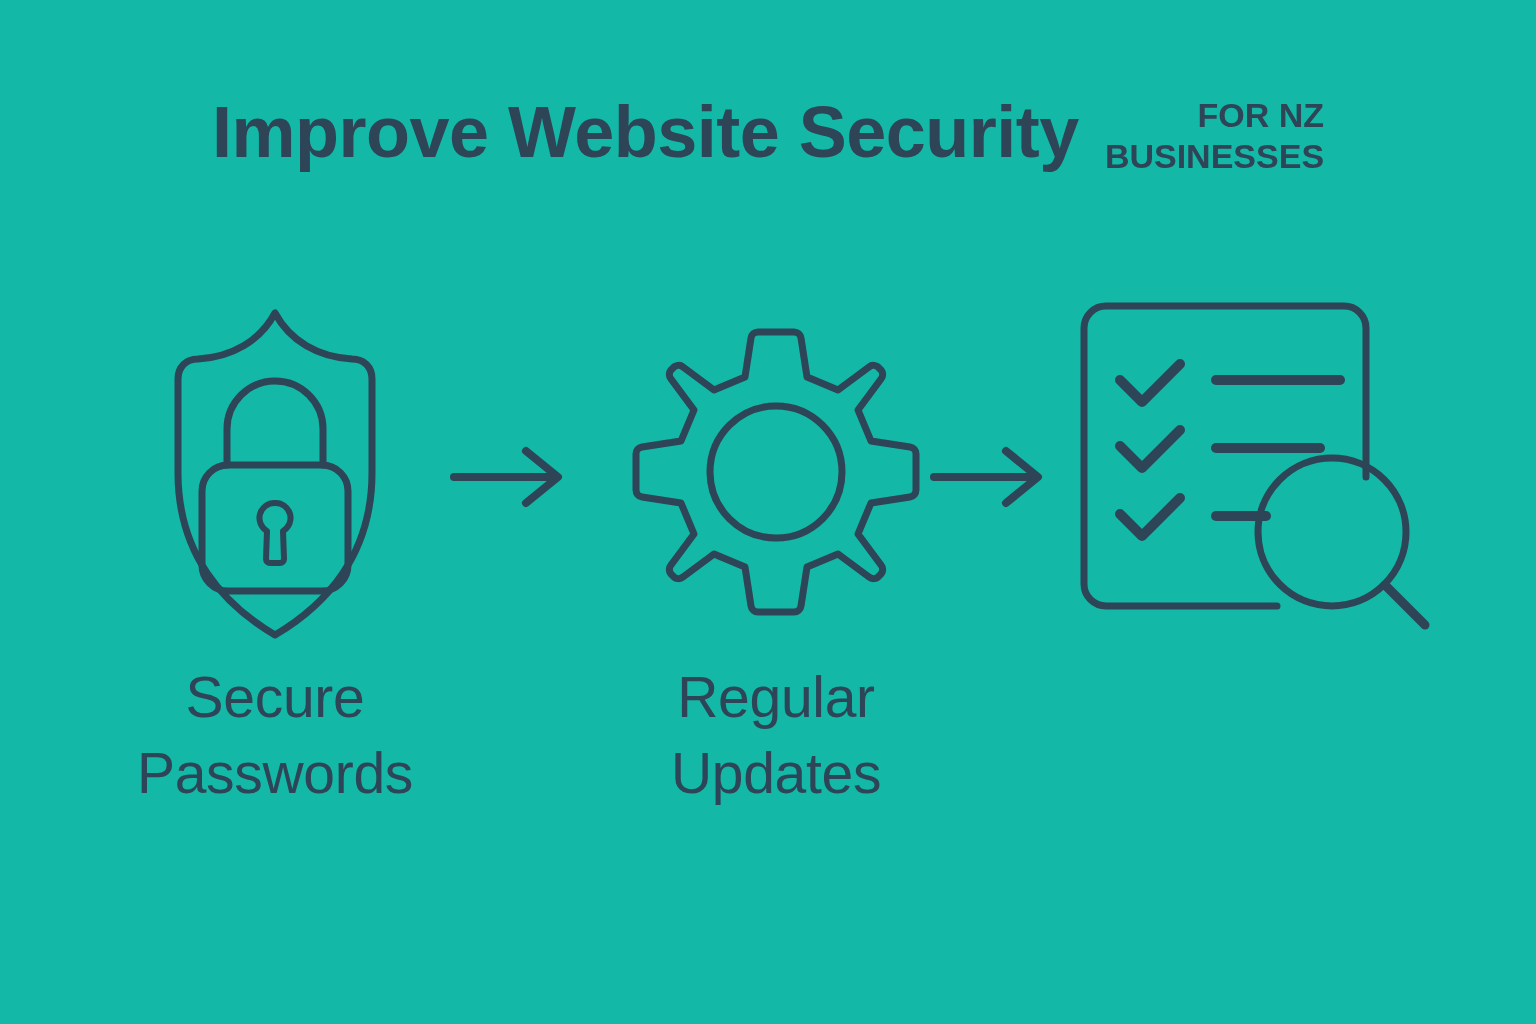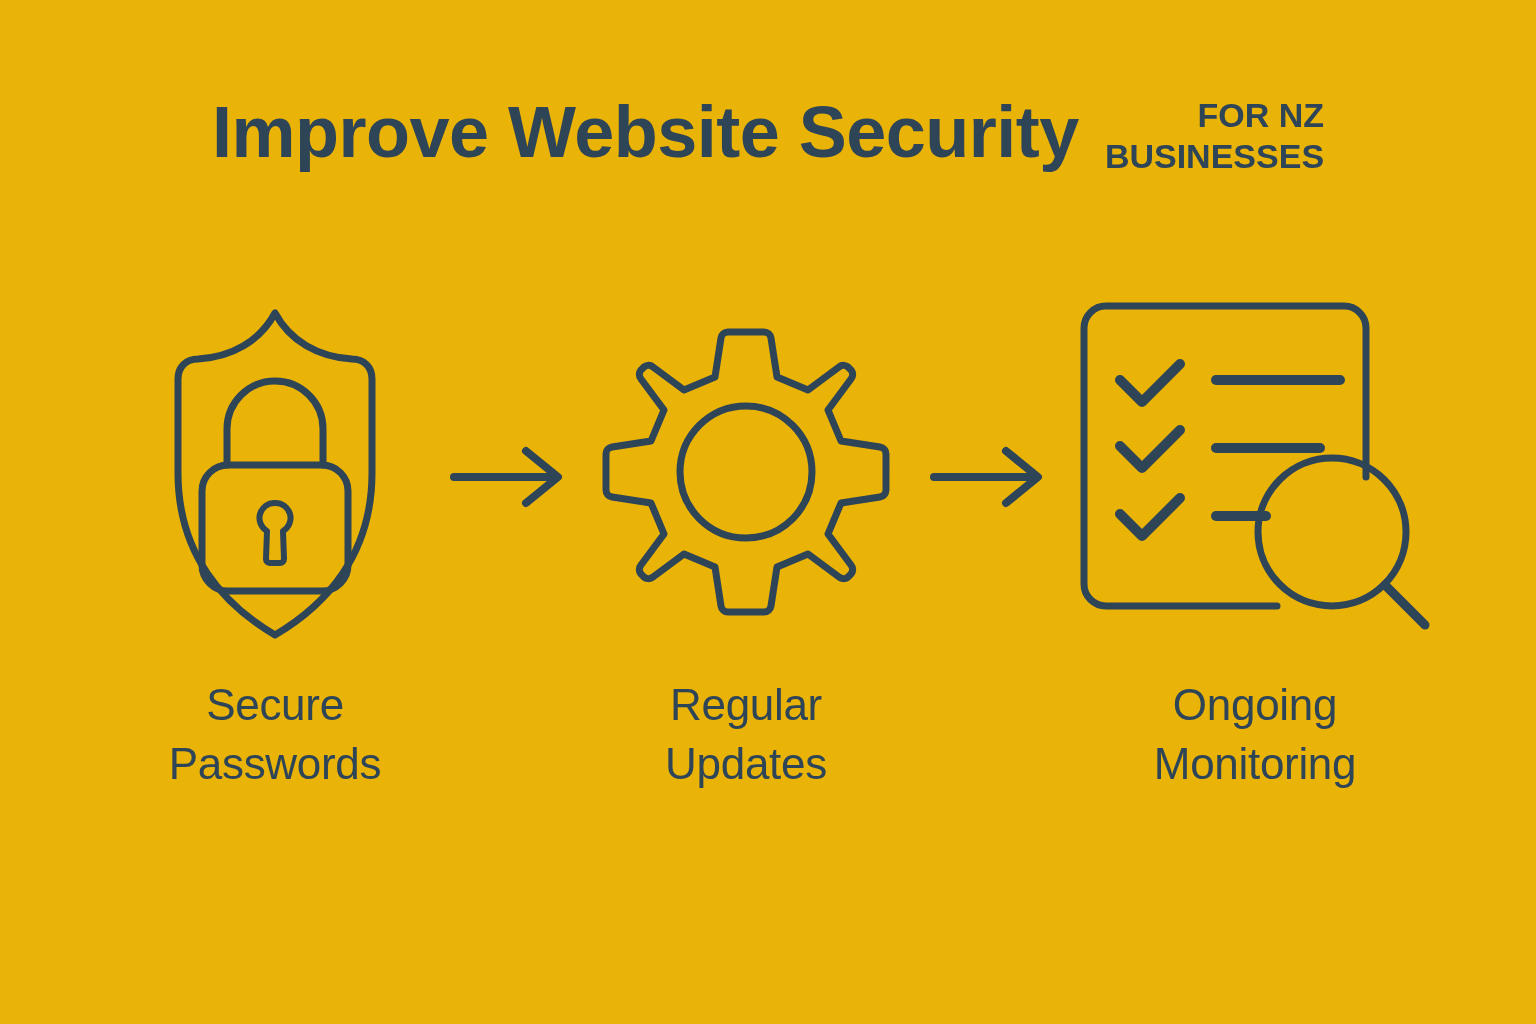--- a/index.html
+++ b/index.html
@@ -12,21 +12,21 @@
     height: 1024px;
     background: #fdfdfc;
     font-family: "Liberation Sans", sans-serif;
     overflow: hidden;
     position: relative;
   }
 
   .poster {
     position: absolute;
     inset: 0;
-    background: #eab308;
+    background: #14b8a6;
   }
 
   
   .header {
     position: absolute;
     left: 0;
     top: 96px;
     width: 1536px;
     display: flex;
     align-items: baseline;
@@ -65,36 +65,36 @@
   .step {
     position: absolute;
     top: 0;
     width: 420px;
     height: 560px;
     display: flex;
     flex-direction: column;
     align-items: center;
   }
   .step-1 { left: 65px; }
-  .step-2 { left: 536px; align-items: center; }
+  .step-2 { left: 566px; align-items: center; }
   .step-3 { left: 1045px; }
 
   .icon-box {
     height: 360px;
     display: flex;
     align-items: center;
     justify-content: center;
   }
   .icon-box svg { display: block; overflow: visible; }
 
   .step-label {
-    margin-top: 24px;
+    margin-top: 8px;
     text-align: center;
     color: #2e4457;
-    font-size: 44px;
+    font-size: 57px;
     font-weight: 400;
     line-height: 1.33;
     letter-spacing: -0.3px;
     white-space: pre-line;
   }
 
   
   .arrow {
     position: absolute;
     top: 150px;
@@ -239,22 +239,20 @@
 
           <path class="ink" stroke-width="10" stroke-linecap="round" stroke-linejoin="round" d="M 50 222 L 72 244 L 110 206" stroke="#2e4457"></path>
 
           <path class="ink" stroke-width="10" stroke-linecap="round" d="M 146 224 L 196 224" stroke="#2e4457"></path>
 
           <circle class="ink" cx="262" cy="240" r="74" stroke-width="7" stroke="#2e4457"></circle>
 
           <path class="ink" stroke-width="9" stroke-linecap="round" d="M 315 293 L 355 333" stroke="#2e4457"></path>
         </svg>
       </div>
-      <div class="step-label">Ongoing
-Monitoring</div>
     </div>
 
     <div class="arrow arrow-1">
       <svg width="120" height="70" viewBox="0 0 120 70" aria-hidden="true">
         <path class="ink" stroke-width="8" stroke-linecap="round" stroke-linejoin="round" d="M 4 35 L 104 35" stroke="#2e4457"></path>
         <path class="ink" stroke-width="8" stroke-linecap="round" stroke-linejoin="round" d="M 76 9 L 108 35 L 76 61" stroke="#2e4457"></path>
       </svg>
     </div>
 
     <div class="arrow arrow-2">

